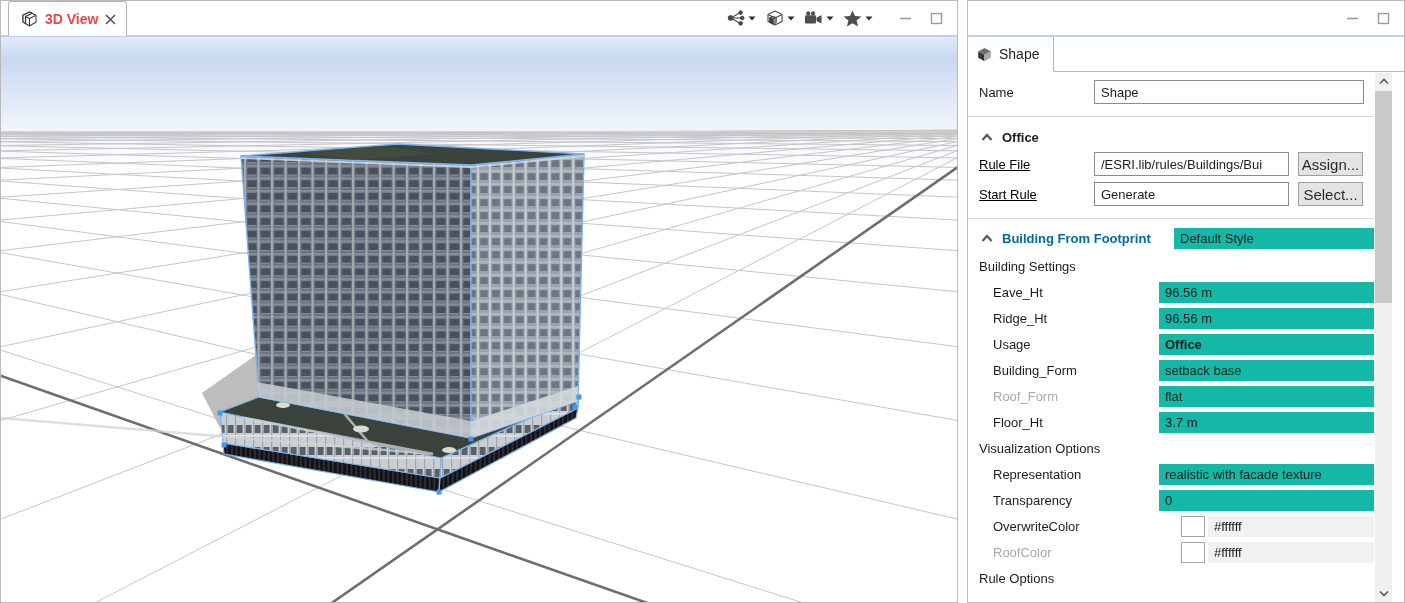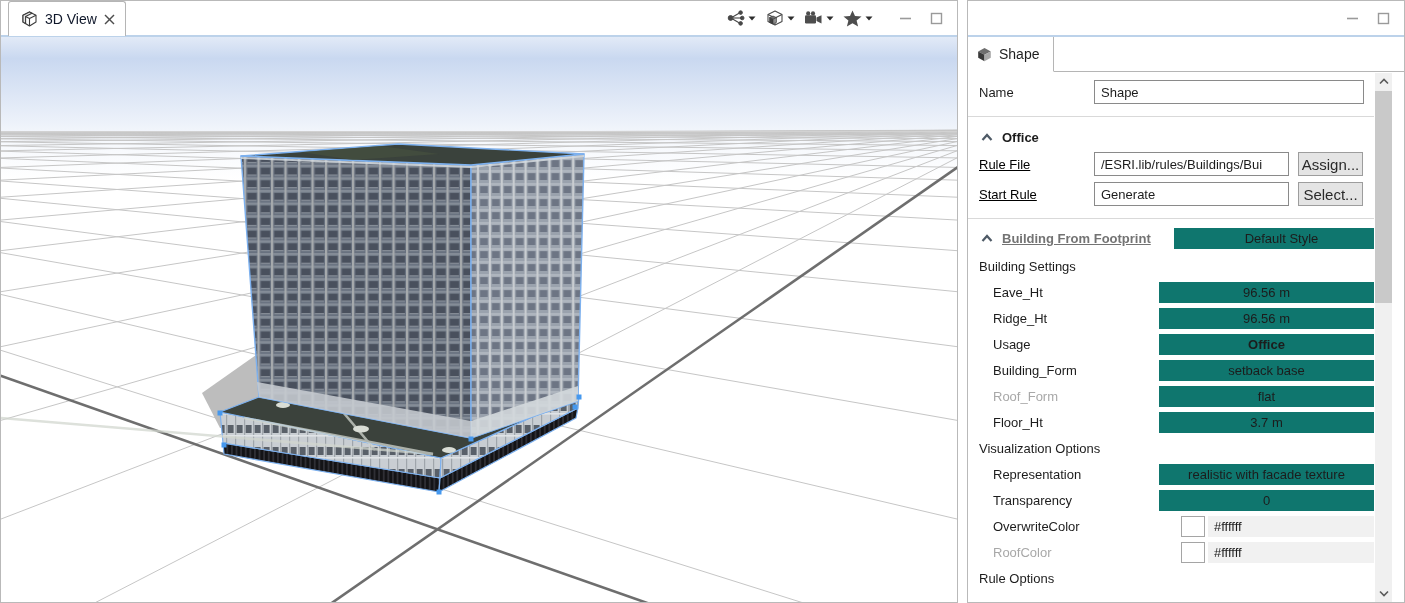--- a/index.html
+++ b/index.html
@@ -8,21 +8,21 @@
   .panel { position:absolute; top:0; height:603px; background:#fff; border:1px solid #b9b9b9; }
   .viewport-panel { left:0; width:958px; }
   .inspector-panel { left:967px; width:438px; }
 
   
   .panel-header { position:relative; height:36px; background:#fff;
                   border-bottom:2px solid #bcd2ea; display:flex; align-items:stretch; }
   .tab { display:flex; align-items:center; gap:7px; padding:0 10px 0 12px;
          border:1px solid #b5b5b5; border-bottom:none; border-radius:3px 3px 0 0;
          background:#fff; margin-left:7px; height:35px; cursor:default; }
-  .tab-label { font-size:14px; color:#0f172a; white-space:nowrap; }
+  .tab-label { font-size:14px; color:#ef4444; white-space:nowrap;font-weight:bold; }
   .header-spacer { flex:1; }
   .win-buttons { display:flex; align-items:center; gap:18px; padding-right:14px; }
   .toolbar { display:flex; align-items:center; gap:5px; padding-right:24px; }
   .tool { display:flex; align-items:center; gap:3px; padding:2px; }
   .icon { display:inline-block; line-height:0; }
 
   
   .scene { position:absolute; left:0; top:36px; width:956px; height:565px; }
 
   
@@ -40,24 +40,24 @@
                 font-family:"Liberation Sans",sans-serif; font-size:13px; padding:0 6px; color:#1c1c1c; }
   .hsep { height:1px; background:#d9d9d9; margin-top:9px; }
   .section-head { height:24px; display:flex; align-items:center; gap:9px; padding-left:13px; margin-top:8px; font-weight:bold; }
   .rule-row { height:30px; }
   .link-label { width:115px; flex:none; text-decoration:underline; color:#000000; }
   .rule-input { width:195px; height:24px; border:1px solid #8a8a8a; background:#fff;
                 font-family:"Liberation Sans",sans-serif; font-size:13px; padding:0 6px; color:#1c1c1c; }
   .mini-btn { margin-left:9px; width:65px; height:24px; background:#e4e4e4; border:1px solid #9d9d9d;
               font-family:"Liberation Sans",sans-serif; font-size:15px; color:#2a2a2a; }
   .bff-row { height:30px; display:flex; align-items:center; gap:9px; padding-left:13px; margin-top:4px; }
-  .bff-title { font-weight:bold; text-decoration:underline; color:#737373; width:163px; flex:none;
+  .bff-title { font-weight:bold; color:#0369a1; width:163px; flex:none;
                white-space:nowrap; overflow:hidden; }
-  .pvalue { width:215px; flex:none; height:21px; line-height:21px; background:#0f766e;
-            padding:0 6px; white-space:nowrap; overflow:hidden;text-align:center; }
+  .pvalue { width:215px; flex:none; height:21px; line-height:21px; background:#14b8a6;
+            padding:0 6px; white-space:nowrap; overflow:hidden; }
   .group-row { height:26px; display:flex; align-items:center; padding-left:11px; }
   .prow { height:26px; display:flex; align-items:center; padding-left:25px; }
   .plabel { flex:1; }
   .plabel.disabled { color:#a8a8a8; }
   .bold { font-weight:bold; }
   .swatch-cell { width:193px; flex:none; display:flex; align-items:center; height:21px; }
   .swatch { width:24px; height:21px; background:#ffffff; border:1px solid #a5a5a5; flex:none; }
   .swatch-hex { flex:1; height:21px; line-height:21px; background:#f1f1f1; padding:0 6px; margin-left:3px; }
 
   

